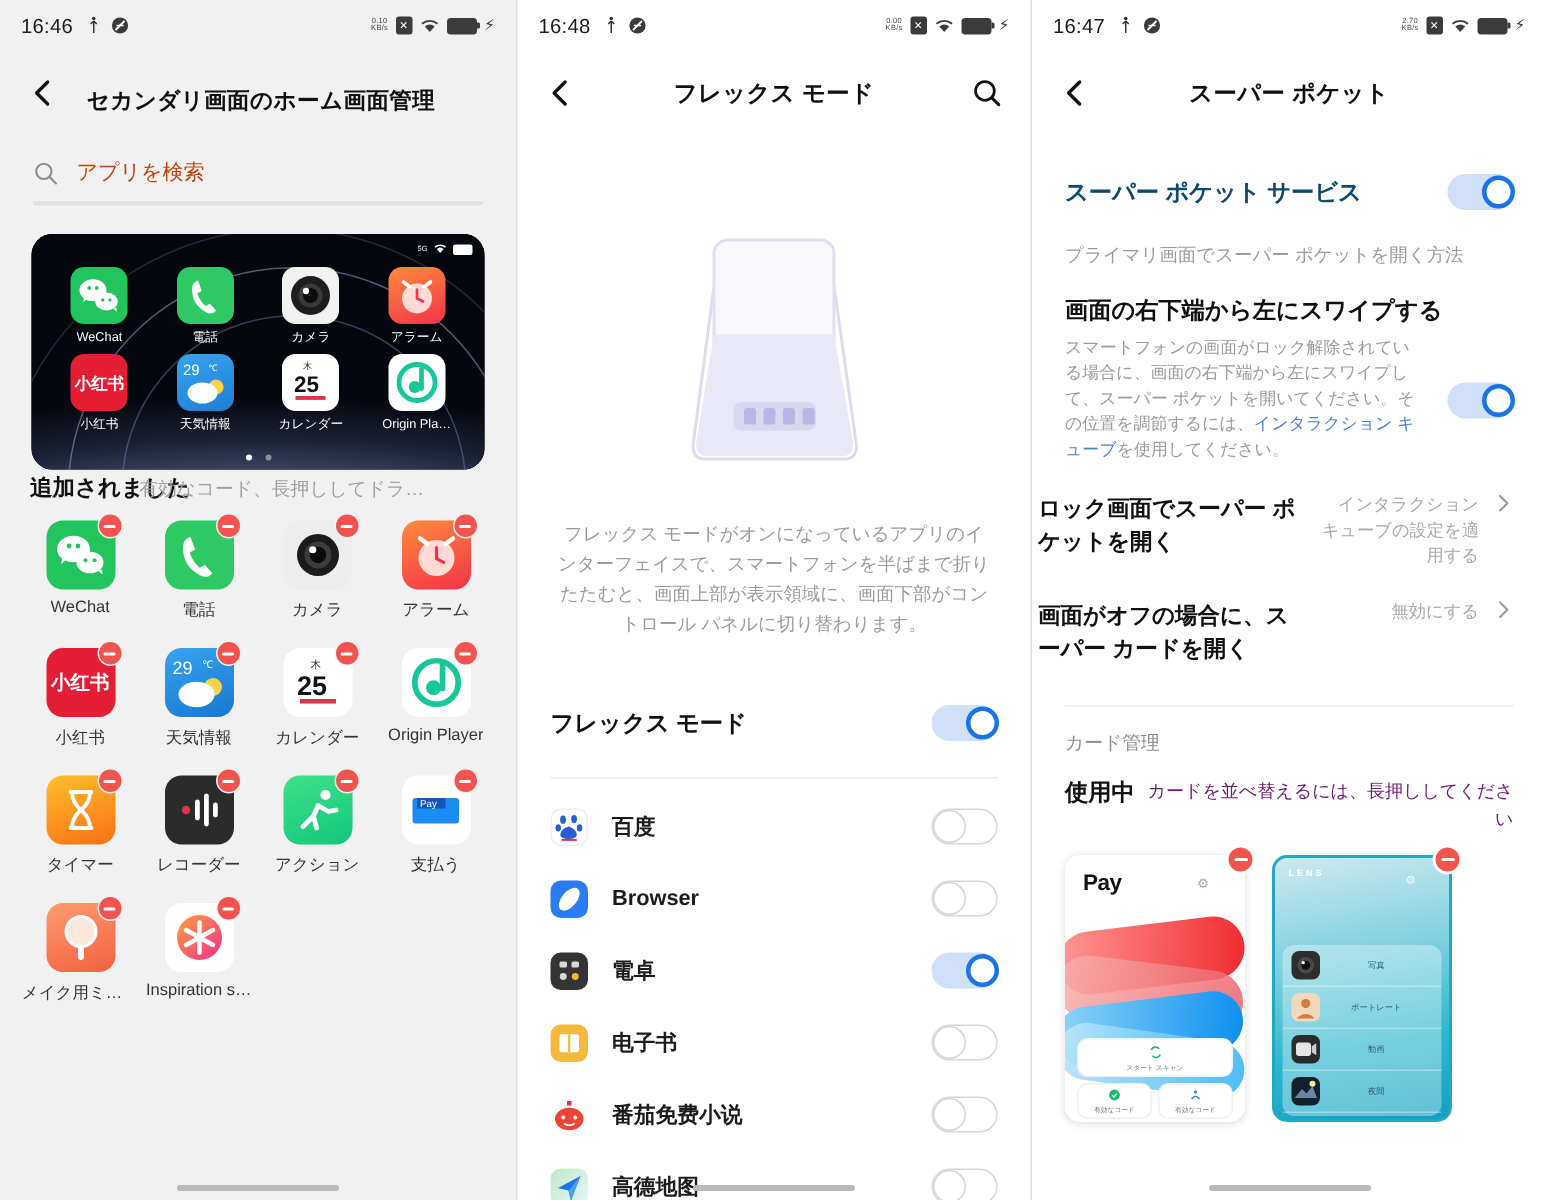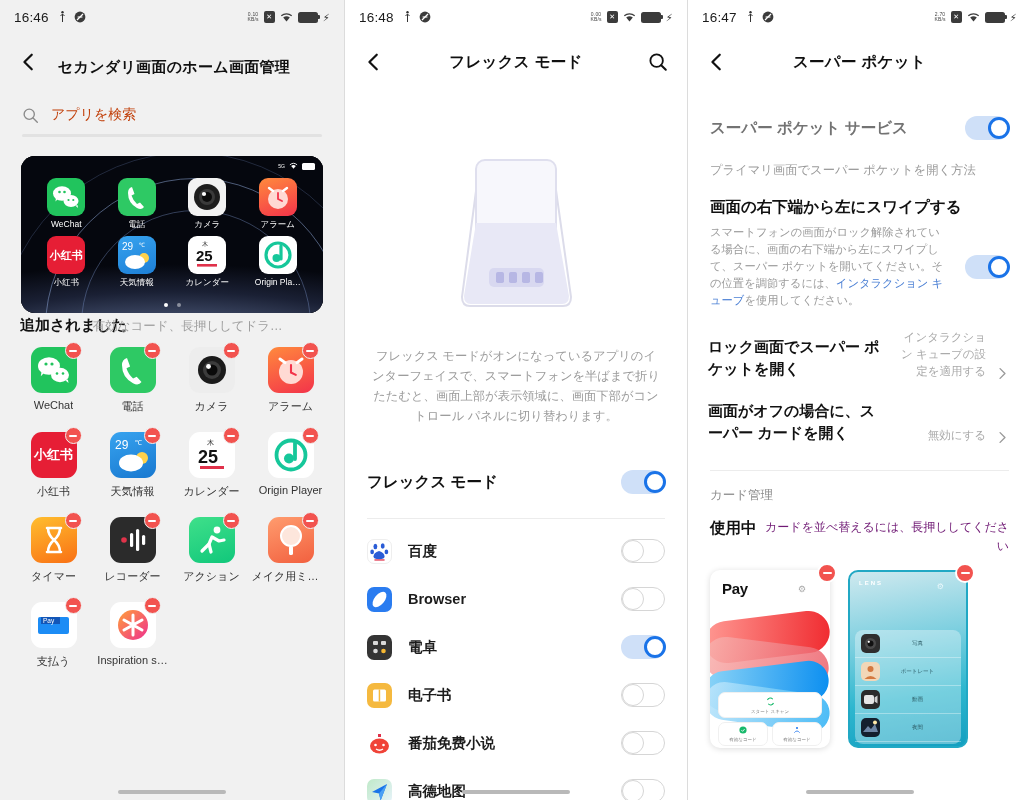--- a/index.html
+++ b/index.html
@@ -146,28 +146,28 @@
   .toggle { width:44px; height:24px; border-radius:12px; position:relative; flex:none; cursor:pointer; }
   .toggle.on { background:#cfe0f8; }
   .toggle.off { background:#ffffff; border:1.5px solid #d6d6d6; }
   .toggle .knob { position:absolute; top:50%; transform:translateY(-50%); width:22px; height:22px; border-radius:50%; }
   .toggle.on .knob { right:-1px; background:#fff; border:3px solid #1a73e8; }
   .toggle.off .knob { left:0px; background:#fff; border:1.5px solid #d6d6d6; }
 
   
   .sp-row { display:flex; align-items:center; padding: 0 22px; }
   .sp-service { height:52px; margin-top:12px; }
-  .sp-service .lbl { flex:1; font-size:15.5px; font-weight:700; color:#737373; }
+  .sp-service .lbl { flex:1; font-size:15.5px; font-weight:700; color:#0c4a6e; }
   .sp-caption { margin: 8px 22px 0 22px; font-size:12.3px; color:#9b9b9b; }
   .sp-swipe-title { margin: 18px 22px 0 22px; font-size:15.5px; font-weight:700; color:#111; }
   .sp-swipe-body { display:flex; align-items:center; margin: 6px 22px 0 22px; gap: 14px; }
   .sp-swipe-text { flex:1; font-size:11.3px; line-height:17px; color:#9b9b9b; }
   .sp-link { color:#4a7fd4; }
 
-  .sp-nav-row { display:flex; align-items:flex-end; margin: 20px 22px 0 20px; gap: 10px; cursor:pointer;}
+  .sp-nav-row { display:flex; align-items:flex-start; margin: 20px 22px 0 4px; gap: 10px; cursor:pointer;}
   .sp-nav-title { flex: 0 1 auto; width:175px; font-size:15px; font-weight:700; color:#111; line-height:22px; }
   .sp-nav-value { flex:1; font-size:11.5px; color:#a9a9a9; text-align:right; line-height:17px; }
   .chev-right { width:13px; height:13px; flex:none; }
 
   .sp-divider { margin: 26px 22px 0 22px; height:1px; background:#ececec; }
   .sp-cardmgmt { margin: 16px 22px 0 22px; font-size:12.5px; color:#8c8c8c; }
   .sp-inuse-row { display:flex; align-items:flex-start; margin: 14px 22px 0 22px; gap:8px;}
   .sp-inuse { font-size:15.5px; font-weight:700; color:#111; flex:none; }
   .sp-inuse-hint { flex:1; font-size:12px; color:#701a75; text-align:right; line-height:19px; }
 
@@ -540,47 +540,47 @@
           </div>
           <span class="badge-minus">
               <i></i>
             </span>
         </div>
         <span class="grid-lbl">アクション</span>
       </div>
 
       <div class="grid-app">
         <div class="grid-ic-wrap">
-          <div class="grid-ic" style="background:linear-gradient(160deg,#ff9c6e,#f2603f)">
-            <svg viewBox="0 0 46 46">
-                <circle cx="23" cy="19" r="10" fill="#fde6dc" stroke="#fff" stroke-width="2"></circle>
-                <rect x="21" y="29" width="4" height="9" rx="1.6" fill="#fff"></rect>
-              </svg>
-          </div>
-          <span class="badge-minus">
-              <i></i>
-            </span>
-        </div>
-        <span class="grid-lbl">メイク用ミラー</span>
-      </div>
-
-      <div class="grid-app">
-        <div class="grid-ic-wrap">
           <div class="grid-ic" style="background:#fff">
             <svg viewBox="0 0 46 46">
                 <rect x="7" y="15" width="31" height="17" rx="2" fill="#1c8cf5"></rect>
                 <rect x="10" y="15" width="19" height="7" fill="#1256b8"></rect>
                 <text x="12" y="21" font-size="6.5" fill="#fff" font-family="sans-serif">Pay</text>
               </svg>
           </div>
           <span class="badge-minus">
               <i></i>
             </span>
         </div>
         <span class="grid-lbl">支払う</span>
+      </div>
+
+      <div class="grid-app">
+        <div class="grid-ic-wrap">
+          <div class="grid-ic" style="background:linear-gradient(160deg,#ff9c6e,#f2603f)">
+            <svg viewBox="0 0 46 46">
+                <circle cx="23" cy="19" r="10" fill="#fde6dc" stroke="#fff" stroke-width="2"></circle>
+                <rect x="21" y="29" width="4" height="9" rx="1.6" fill="#fff"></rect>
+              </svg>
+          </div>
+          <span class="badge-minus">
+              <i></i>
+            </span>
+        </div>
+        <span class="grid-lbl">メイク用ミラー</span>
       </div>
 
       <div class="grid-app">
         <div class="grid-ic-wrap">
           <div class="grid-ic" style="background:#fff">
             <svg viewBox="0 0 46 46">
                 <circle cx="23" cy="23" r="15" fill="url(#g1)"></circle>
                 <defs>
                   <linearGradient id="g1" x1="0" y1="0" x2="1" y2="1">
                     <stop offset="0" stop-color="#ffa03a"></stop>

